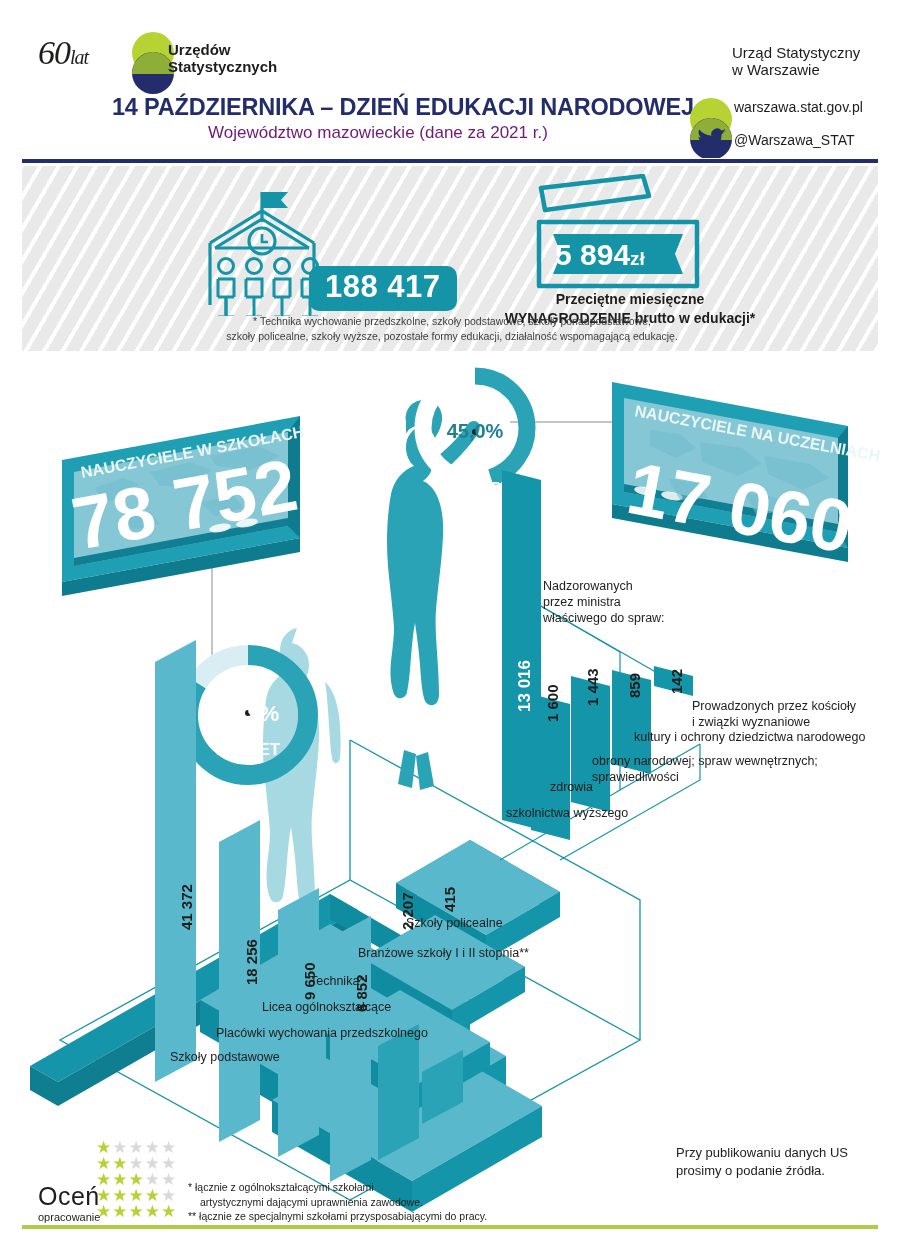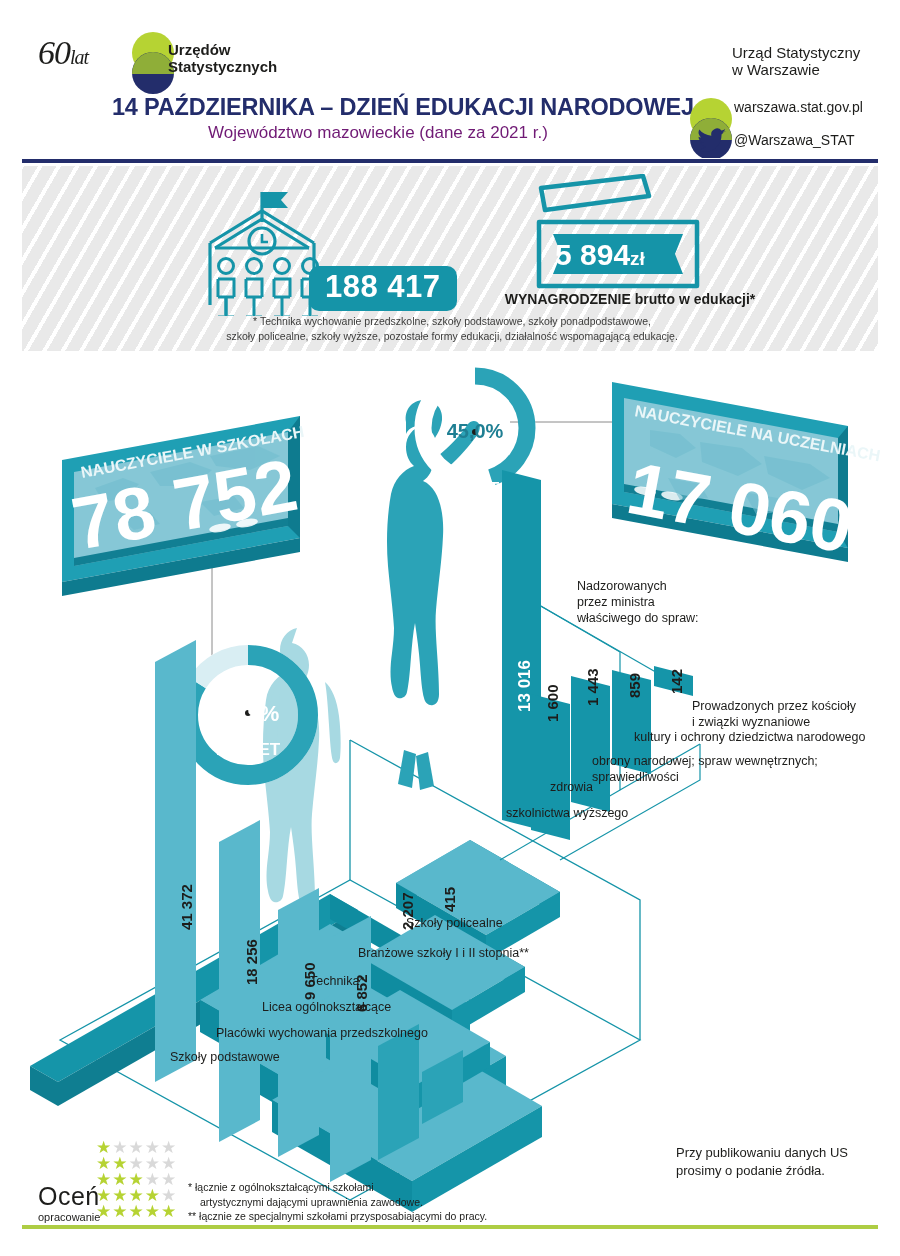--- a/index.html
+++ b/index.html
@@ -147,20 +147,21 @@
     <g stroke="#1594a8" stroke-width="4.5" fill="none" stroke-linejoin="round">
       <path d="M28 36 L24 14 L126 2 L132 22 Z"></path>
       <path d="M22 48 h158 v64 h-158 Z"></path>
     </g>
     <path d="M36 60 h130 l-8 20 8 20 h-130 l8-20 Z" fill="#1594a8"></path>
   </svg>
   <div class="abs" style="left:533px;top:72px;">
     <span id="wage-val">5 894</span><span id="wage-unit">zł</span>
   </div>
   <div class="abs" id="wage-lbl" style="left:443px;top:124px;width:330px;">
+    <div>Przeciętne miesięczne</div>
     <div>WYNAGRODZENIE brutto w edukacji*</div>
   </div>
 
   <div class="abs" id="grey-note" style="left:110px;top:148px;width:640px;">
     <div>* Technika wychowanie przedszkolne, szkoły podstawowe, szkoły ponadpodstawowe,</div>
     <div>szkoły policealne, szkoły wyższe, pozostałe formy edukacji, działalność wspomagającą edukację.</div>
   </div>
 </div>
 
 <svg class="abs" style="left:0;top:360px;" width="900" height="860" viewBox="0 0 900 860">
@@ -354,21 +355,21 @@
 <div class="vlab" style="left:584px;top:706px;">1 443</div>
 <div class="vlab" style="left:626px;top:698px;">859</div>
 <div class="vlab" style="left:668px;top:694px;">142</div>
 
 <div class="cat" style="left:506px;top:806px;">szkolnictwa wyższego</div>
 <div class="cat" style="left:550px;top:780px;">zdrowia</div>
 <div class="cat" style="left:592px;top:754px;">obrony narodowej; spraw wewnętrznych;</div>
 <div class="cat" style="left:592px;top:770px;">sprawiedliwości</div>
 <div class="cat" style="left:634px;top:730px;">kultury i ochrony dziedzictwa narodowego</div>
 
-<div class="note2" style="left:543px;top:578px;margin-left:34px;">
+<div class="note2" style="left:543px;top:578px;">
   <div>Nadzorowanych</div>
   <div>przez ministra</div>
   <div>właściwego do spraw:</div>
 </div>
 
 <div class="note2" style="left:692px;top:698px;">
   <div>Prowadzonych przez kościoły</div>
   <div>i związki wyznaniowe</div>
 </div>
 

